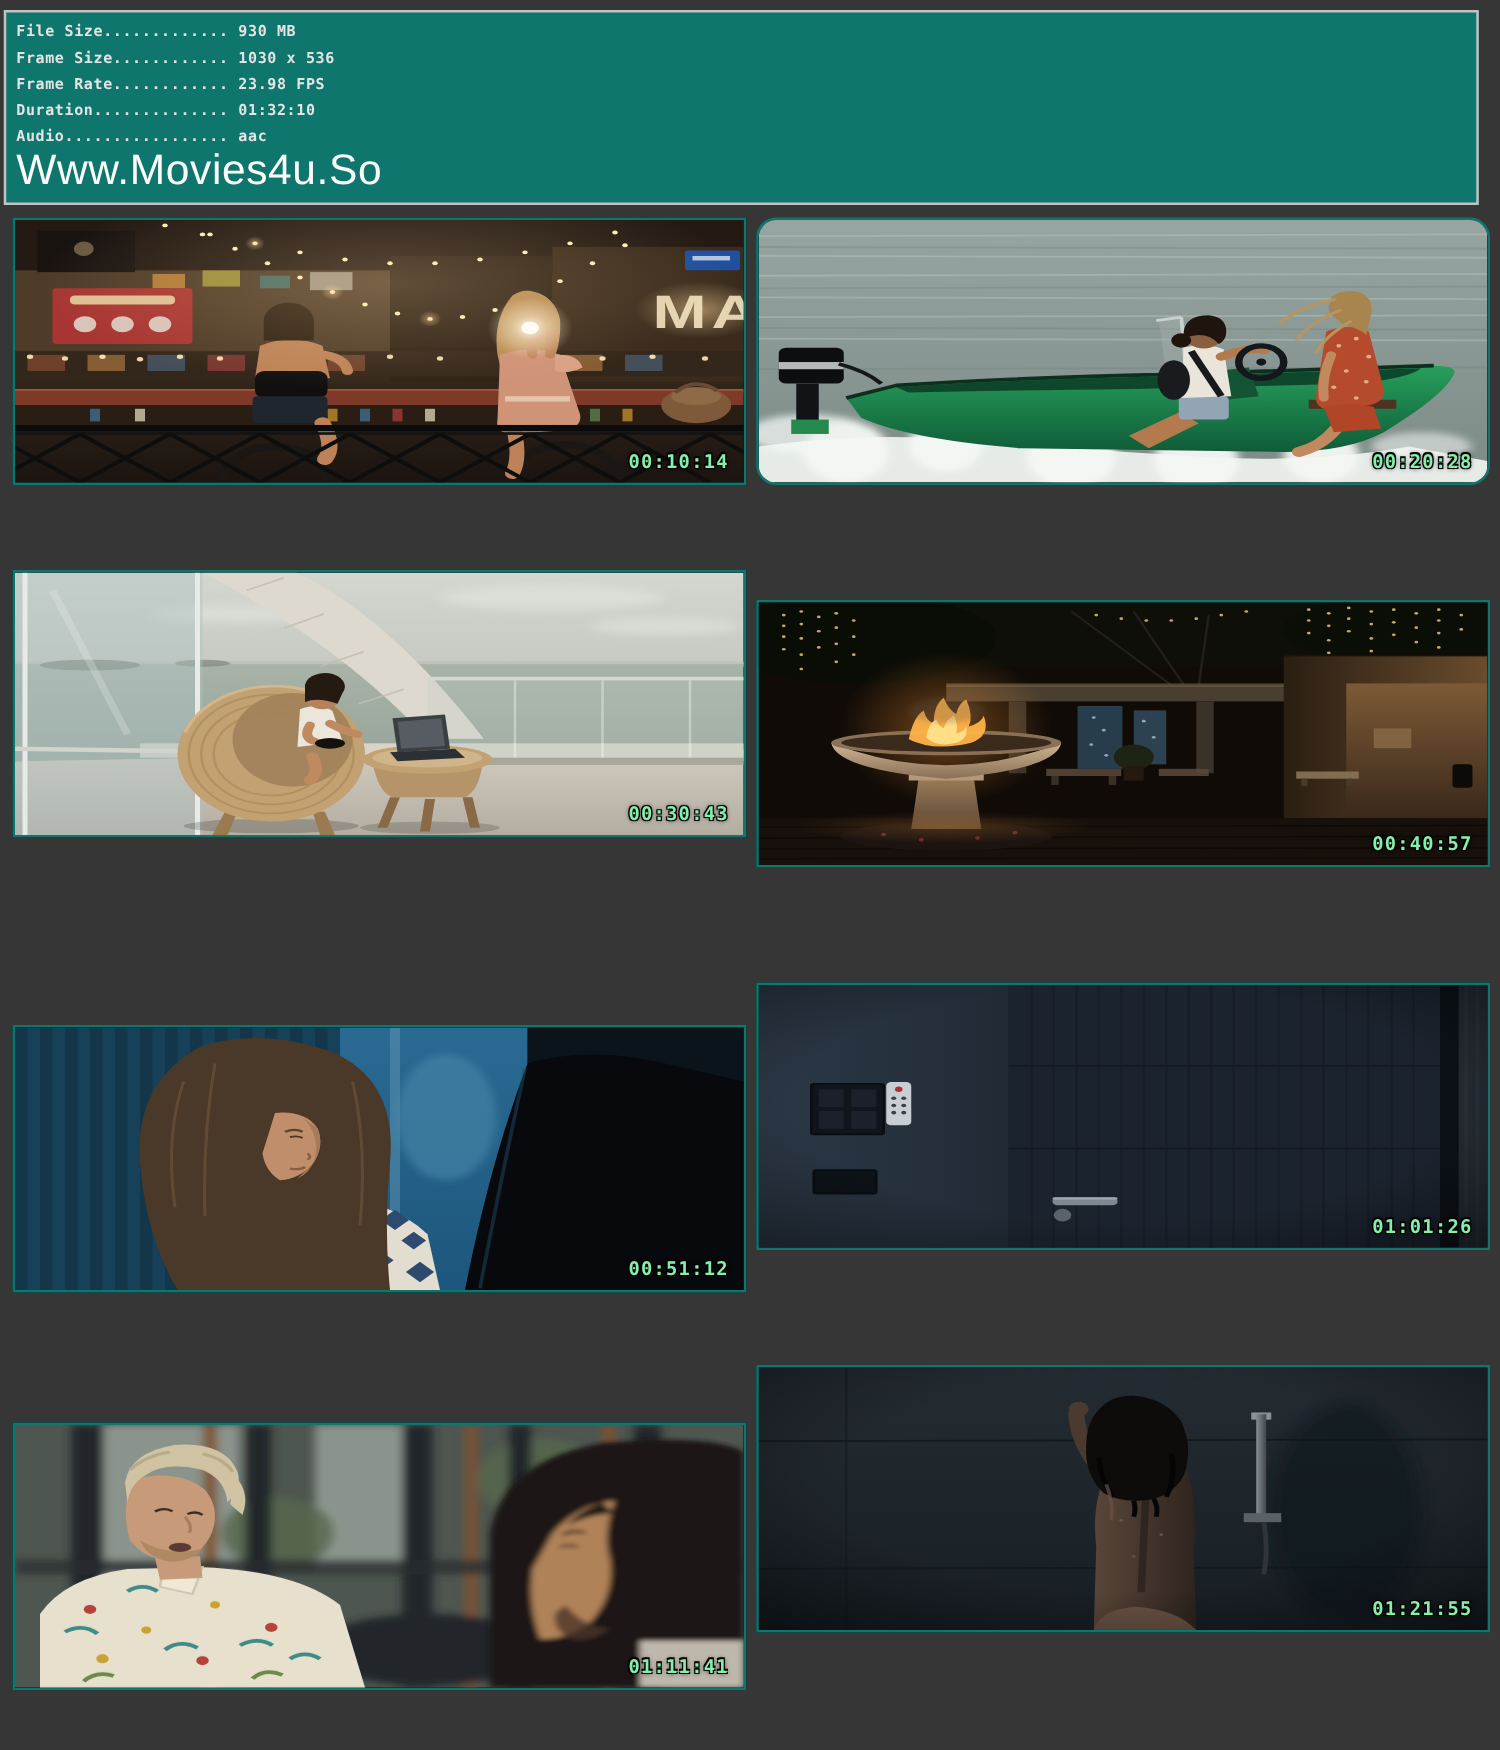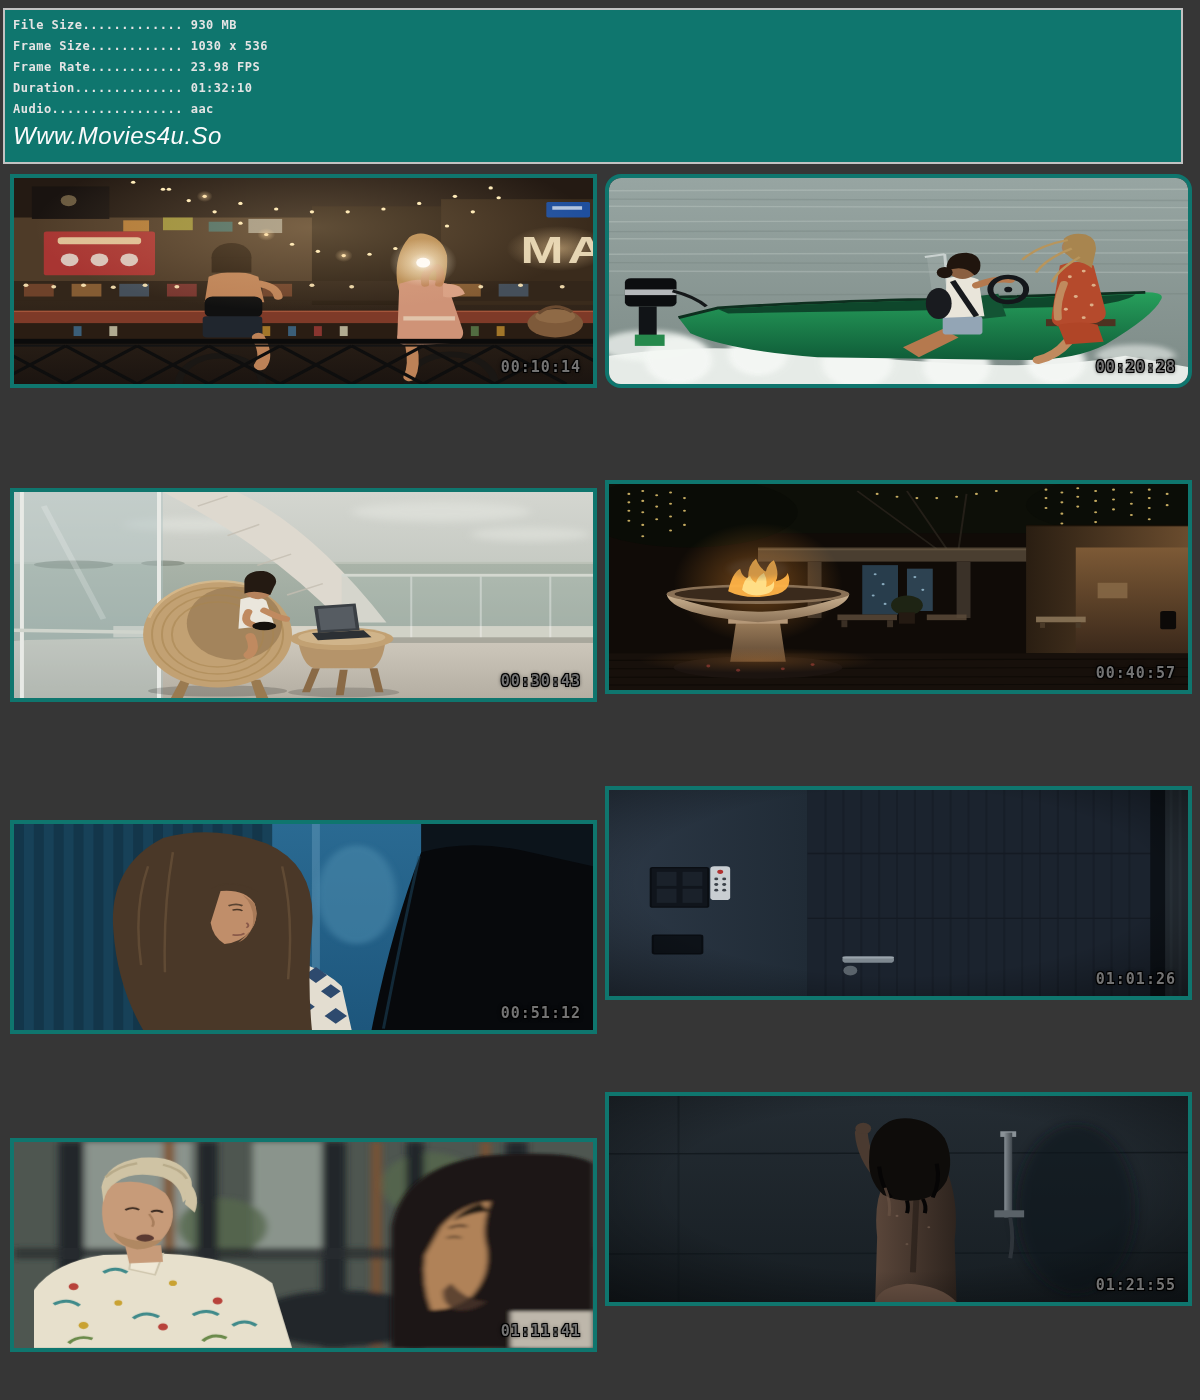--- a/index.html
+++ b/index.html
@@ -20,47 +20,46 @@
   }
   .info-line {
     font: bold 12px "DejaVu Sans Mono", monospace;
     color: #e4e4e4;
     line-height: 21px;
     white-space: pre;
     letter-spacing: 0.5px;
   }
   .watermark {
     font-family: "Liberation Sans", sans-serif;
-    font-size: 24px;
+    font-size: 34px;
     font-weight: 400;
     color: #fbfbfb;
     line-height: 30px;
     margin-top: 1px;
     letter-spacing: 0.5px;
-    font-style: italic;
   }
   .thumb {
     position: absolute;
     width: 587px; height: 214px;
     box-sizing: border-box;
-    border: 4px solid #0f766e;
+    border: 2px solid #0f766e;
     background: #000;
     overflow: hidden;
   }
   .thumb svg { display: block; width: 100%; height: 100%; }
   .ts {
     position: absolute; right: 12px; bottom: 8px;
     font: bold 15px "DejaVu Sans Mono", monospace;
-    color: #737373;
+    color: #86efac;
     letter-spacing: 1px;
     text-shadow: -1px -1px 0 #000, 1px -1px 0 #000, -1px 1px 0 #000, 1px 1px 0 #000, 0 0 4px #000;
   }
   .t1 { left: 10px;  top: 174px; }
   .t2 { left: 605px; top: 174px; border-radius: 16px; }
-  .t3 { left: 10px;  top: 488px; }
+  .t3 { left: 10px;  top: 456px; }
   .t4 { left: 605px; top: 480px; }
   .t5 { left: 10px;  top: 789px; margin-top: 31px; }
   .t6 { left: 605px; top: 786px; }
   .t7 { left: 10px;  top: 1092px; margin-top: 46px; }
   .t8 { left: 605px; top: 1092px; }
 </style>
 </head>
 <body>
 
 <div class="info-panel">

